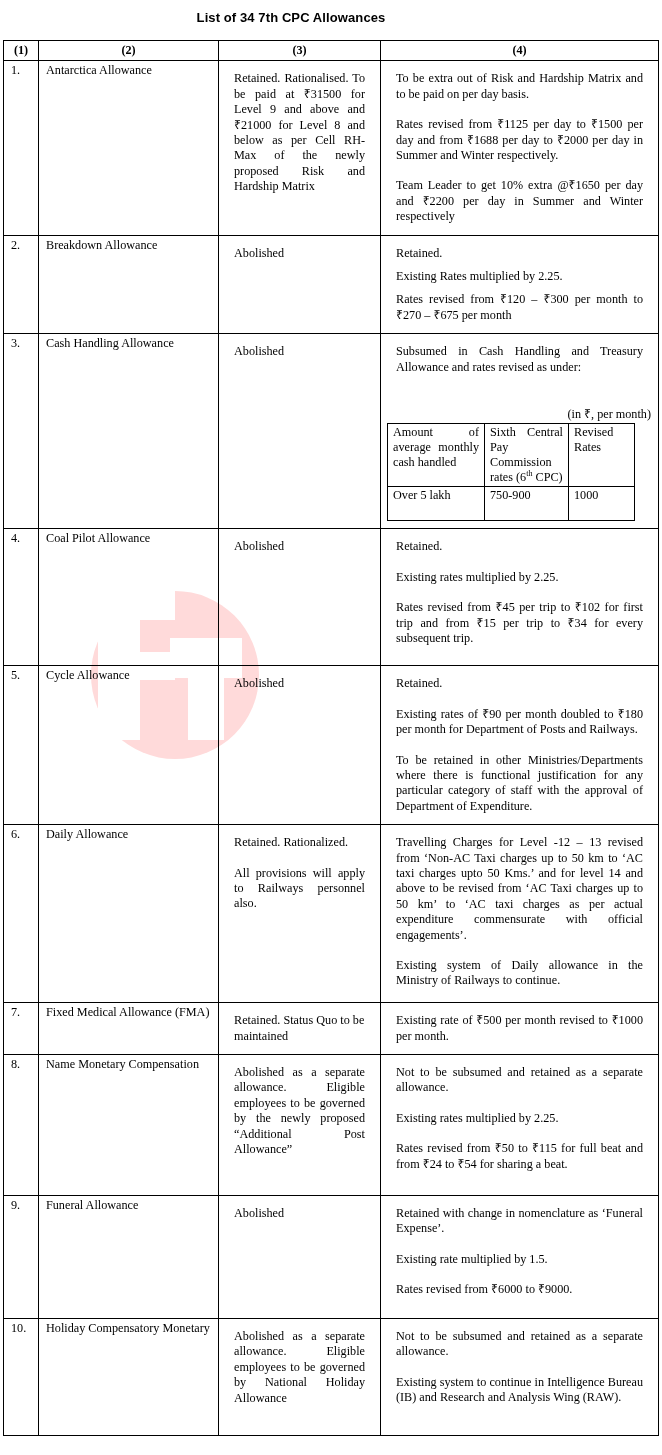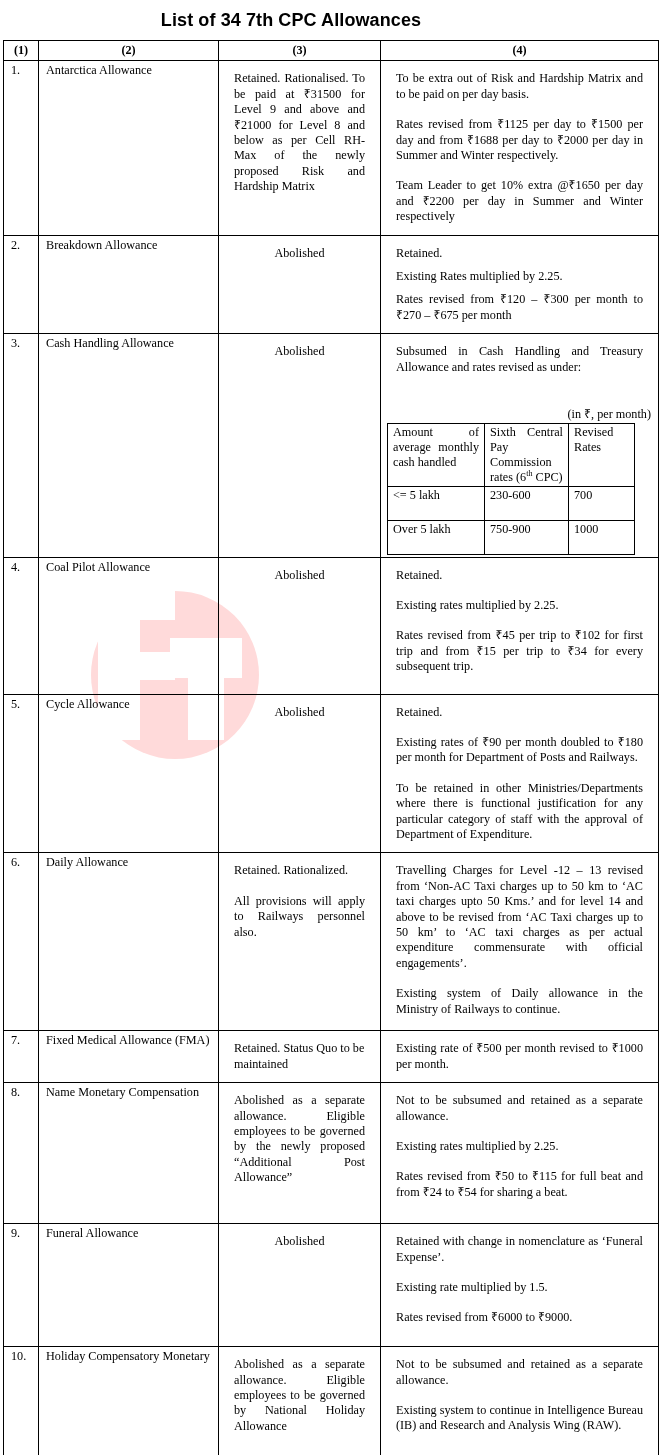--- a/index.html
+++ b/index.html
@@ -1,30 +1,30 @@
 <!DOCTYPE html>
 <html><head>
 <meta charset="utf-8">
 <style>
   html, body { margin:0; padding:0; background:#ffffff; }
   body { width:662px; height:1455px; position:relative; overflow:hidden; font-family:"Liberation Serif", serif; color:#000; }
-  .title { position:absolute; left:0; top:10px; width:662px; text-align:center; font-family:"Liberation Sans", sans-serif; font-weight:bold; font-size:18px; letter-spacing:0.1px; }
+  .title { position:absolute; left:0; top:10px; width:662px; text-align:center; font-family:"Liberation Sans", sans-serif; font-weight:bold; font-size:13px; letter-spacing:0.1px; }
   .title span { position:relative; left:-40px; }
   .watermark { position:absolute; left:90px; top:590px; width:170px; height:170px; z-index:0; pointer-events:none; }
   table.main { position:absolute; left:3px; top:40px; border-collapse:collapse; table-layout:fixed; width:656px; z-index:1; }
   table.main td, table.main th { border:1.5px solid #000; vertical-align:top; font-size:12.2px; line-height:15.4px; padding:2px 7px; }
   table.main th { font-weight:bold; text-align:center; }
   .colnum th { padding:1px 4px; height:13px; }
   .hdr th { height:48px; }
   .c1 { width:35px; }
   .c2 { width:180px; }
   .c3 { width:162px; }
   .c4 { width:278px; }
   .just { text-align:justify; }
-  .center { text-align:center; }
+  .center { text-align:left; }
   p { margin:8px; }
   p + p { margin-top:15px; }
   p.tight + p.tight { margin-top:7px; }
   sup { font-size:8px; line-height:0; }
   .right { text-align:right;margin-top:32px; }
   table.sub { border-collapse:collapse; width:226px; margin-top:0px; margin-left:-1px; table-layout:fixed; }
   table.sub td { border:1.5px solid #000; padding:1px 5px; font-size:12.2px; line-height:15px; vertical-align:top; }
   .sub .s1 { width:97px; }
   .sub .s2 { width:84px; }
   .sub .s3 { width:66px; }
@@ -103,25 +103,20 @@
               <col class="s2">
               <col class="s3">
             </colgroup>
         <tbody>
               <tr>
           <td class="just">Amount of average monthly cash handled</td>
           <td class="just"><span>Sixth Central Pay Commission rates (6</span><sup>th</sup><span> CPC)</span></td>
           <td>Revised Rates</td>
         </tr>
         <tr class="data">
-          <td>&lt;= 5 lakh</td>
-          <td>230-600</td>
-          <td>700</td>
-        </tr>
-        <tr class="data">
           <td>Over  5 lakh</td>
           <td>750-900</td>
           <td>1000</td>
         </tr>
       </tbody>
           </table>
     </td>
   </tr>
 
   <tr style="height:137px">

